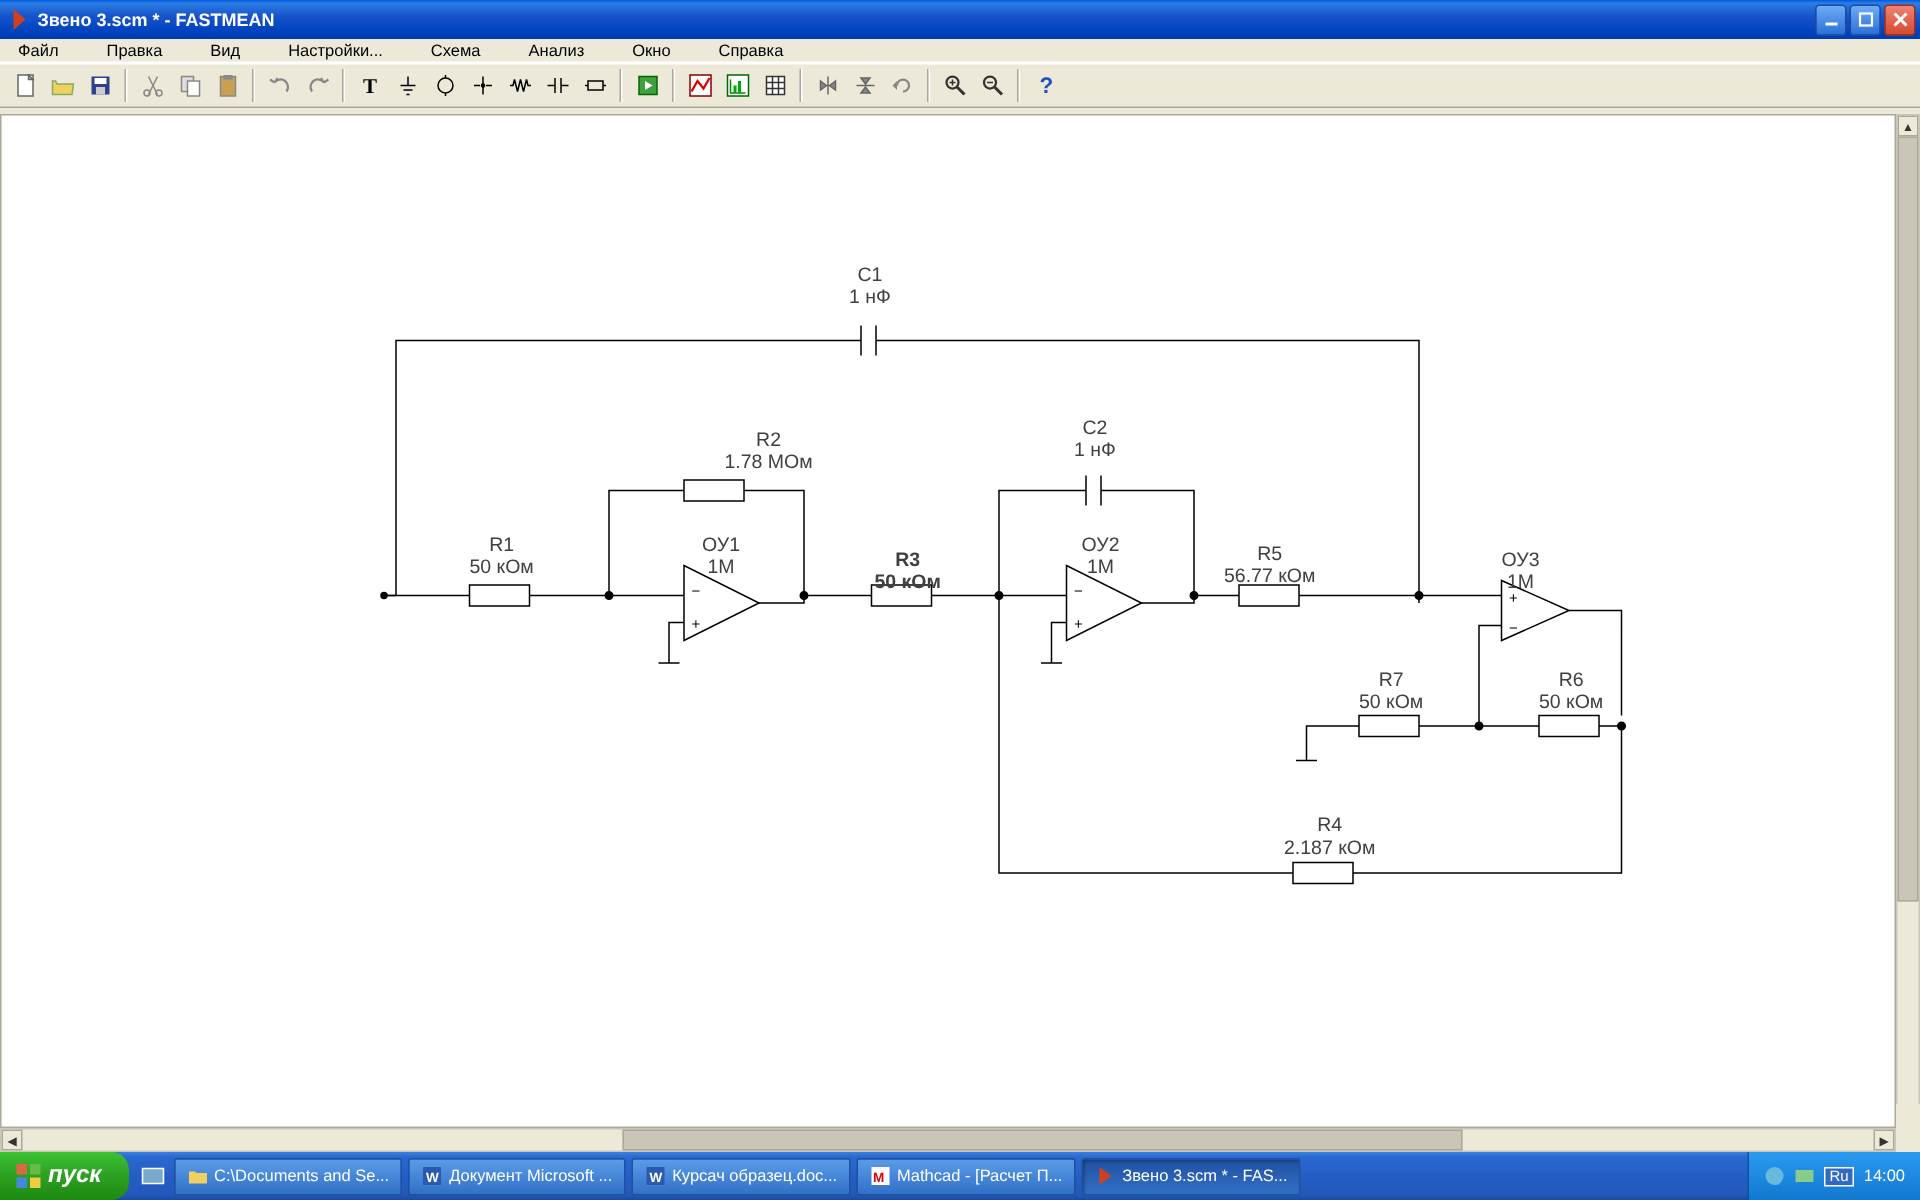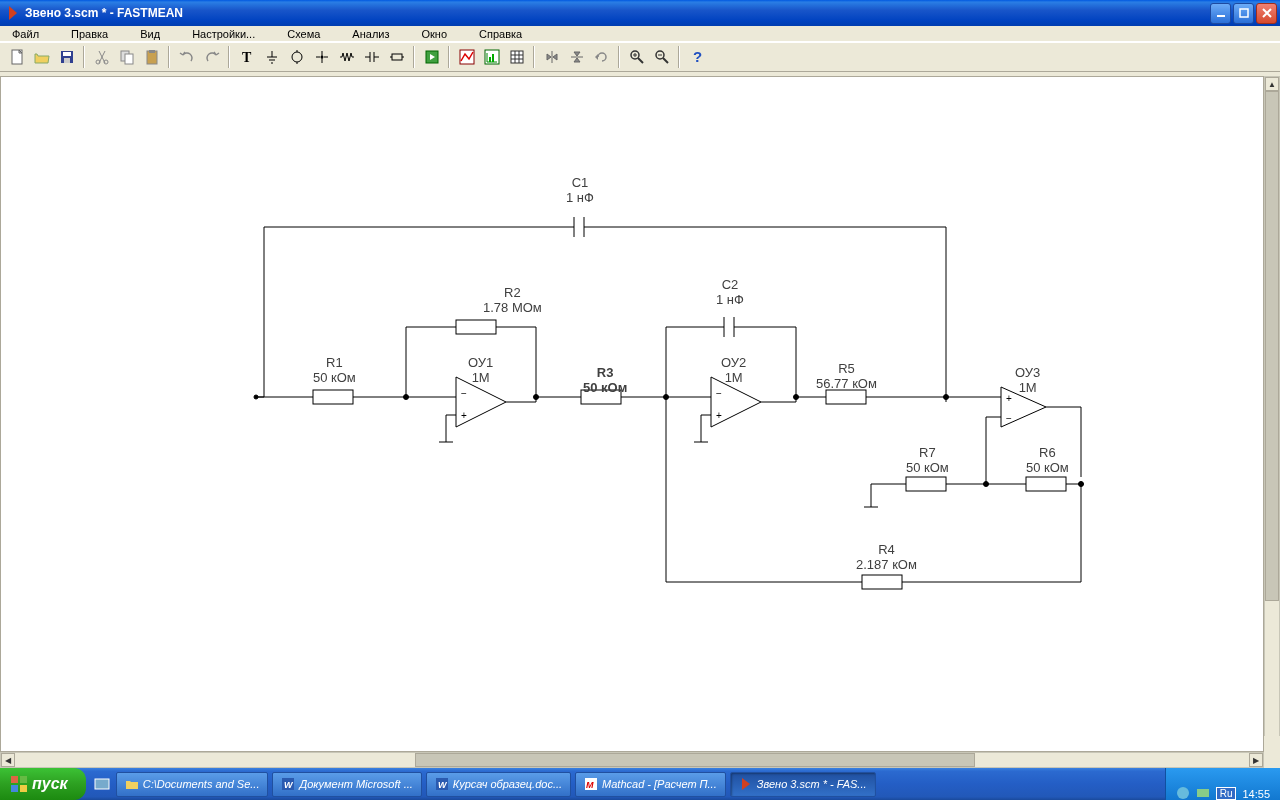--- a/index.html
+++ b/index.html
@@ -72,25 +72,25 @@
   display: flex; align-items: center; color: #fff; font-size: 11px;
 }
 .start {
   height: 32px; padding: 0 18px 0 10px; display: flex; align-items: center; gap: 4px;
   background: linear-gradient(to bottom, #3cc235 0%, #2da021 50%, #1c8a10 100%);
   border-radius: 0 12px 12px 0; font-weight: bold; font-style: italic; font-size: 16px; cursor:pointer;
 }
 .tbitem {
   height: 25px; margin-left: 4px; padding: 0 8px; display: flex; align-items: center; gap: 4px;
   background: linear-gradient(#5a9ce8,#3270c8); border: 1px solid #2050a0; border-radius: 2px; cursor:pointer;
-  max-width: 165px; overflow: hidden; white-space: nowrap; font-style: italic;
+  max-width: 165px; overflow: hidden; white-space: nowrap;
 }
 .tbitem.active { background: linear-gradient(#2050a0,#3270c8); box-shadow: inset 1px 1px 2px rgba(0,0,0,0.3); justify-content: center; }
 .systray {
-  margin-left: auto; height: 32px; padding: 0 10px; display: flex; align-items: flex-end; gap: 6px;
+  margin-left: auto; height: 32px; padding: 0 10px; display: flex; align-items: center; gap: 6px;
   background: linear-gradient(#2a9af0,#1278d0); border-left: 1px solid #1050a0;
 }
 .clock { font-size: 11px; }
 .lang { background:#316ac5; border:1px solid #fff; padding:0 3px; font-size:10px; }
 
 .sbresize{position:absolute;bottom:16px;right:0;width:16px;height:16px;background:#ece9d8;}
 </style>
 </head>
 <body>
 
@@ -393,21 +393,21 @@
           <div>1 нФ</div>
       </div>
       <div class="complabel" style="left:720px; top:278px;">
         <div>ОУ2</div>
           <div>1М</div>
       </div>
       <div class="complabel" style="left:815px; top:284px;">
         <div>R5</div>
           <div>56.77 кОм</div>
       </div>
-      <div class="complabel" style="left:1000px; top:288px;margin-left:14px;">
+      <div class="complabel" style="left:1000px; top:288px;">
         <div>ОУ3</div>
           <div>1М</div>
       </div>
       <div class="complabel" style="left:905px; top:368px;">
         <div>R7</div>
           <div>50 кОм</div>
       </div>
       <div class="complabel" style="left:1025px; top:368px;">
         <div>R6</div>
           <div>50 кОм</div>
@@ -482,15 +482,15 @@
     <span>Звено 3.scm * - FAS...</span>
   </div>
   <div class="systray">
     <svg width="14" height="14">
         <circle cx="7" cy="7" r="6" fill="#6bd"></circle>
       </svg>
     <svg width="14" height="14">
         <rect x="1" y="3" width="12" height="8" fill="#8c8"></rect>
       </svg>
     <span class="lang">Ru</span>
-    <span class="clock">14:55</span>
+    <span class="clock">14:00</span>
   </div>
 </div>
 
 </body></html>

